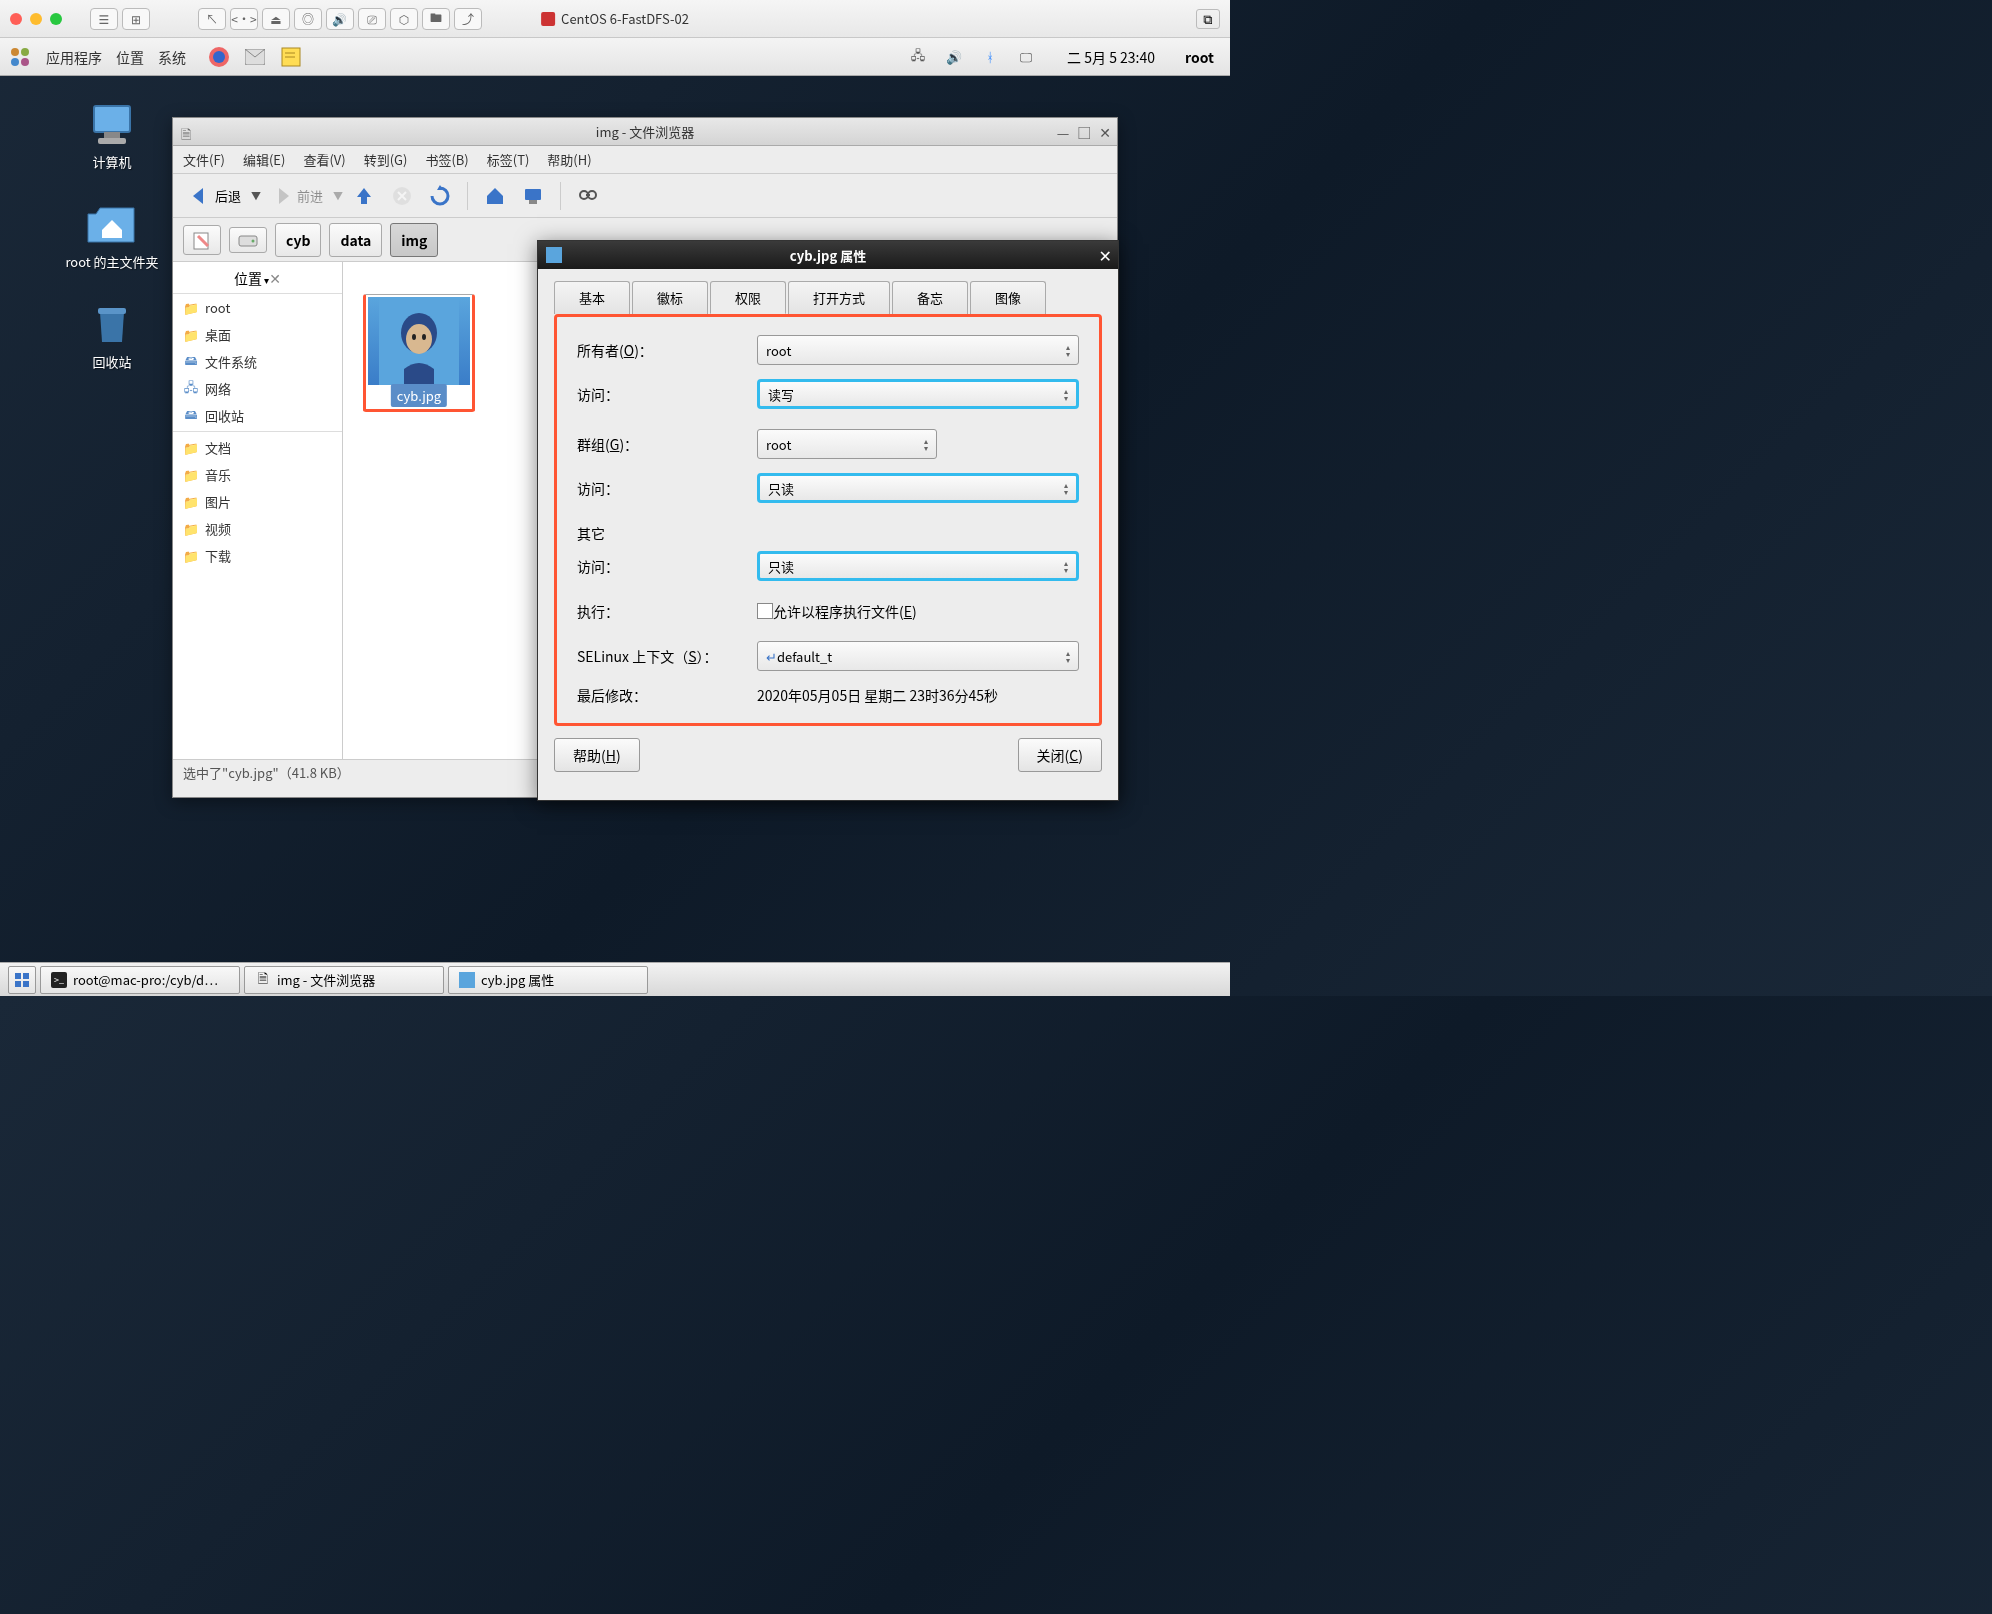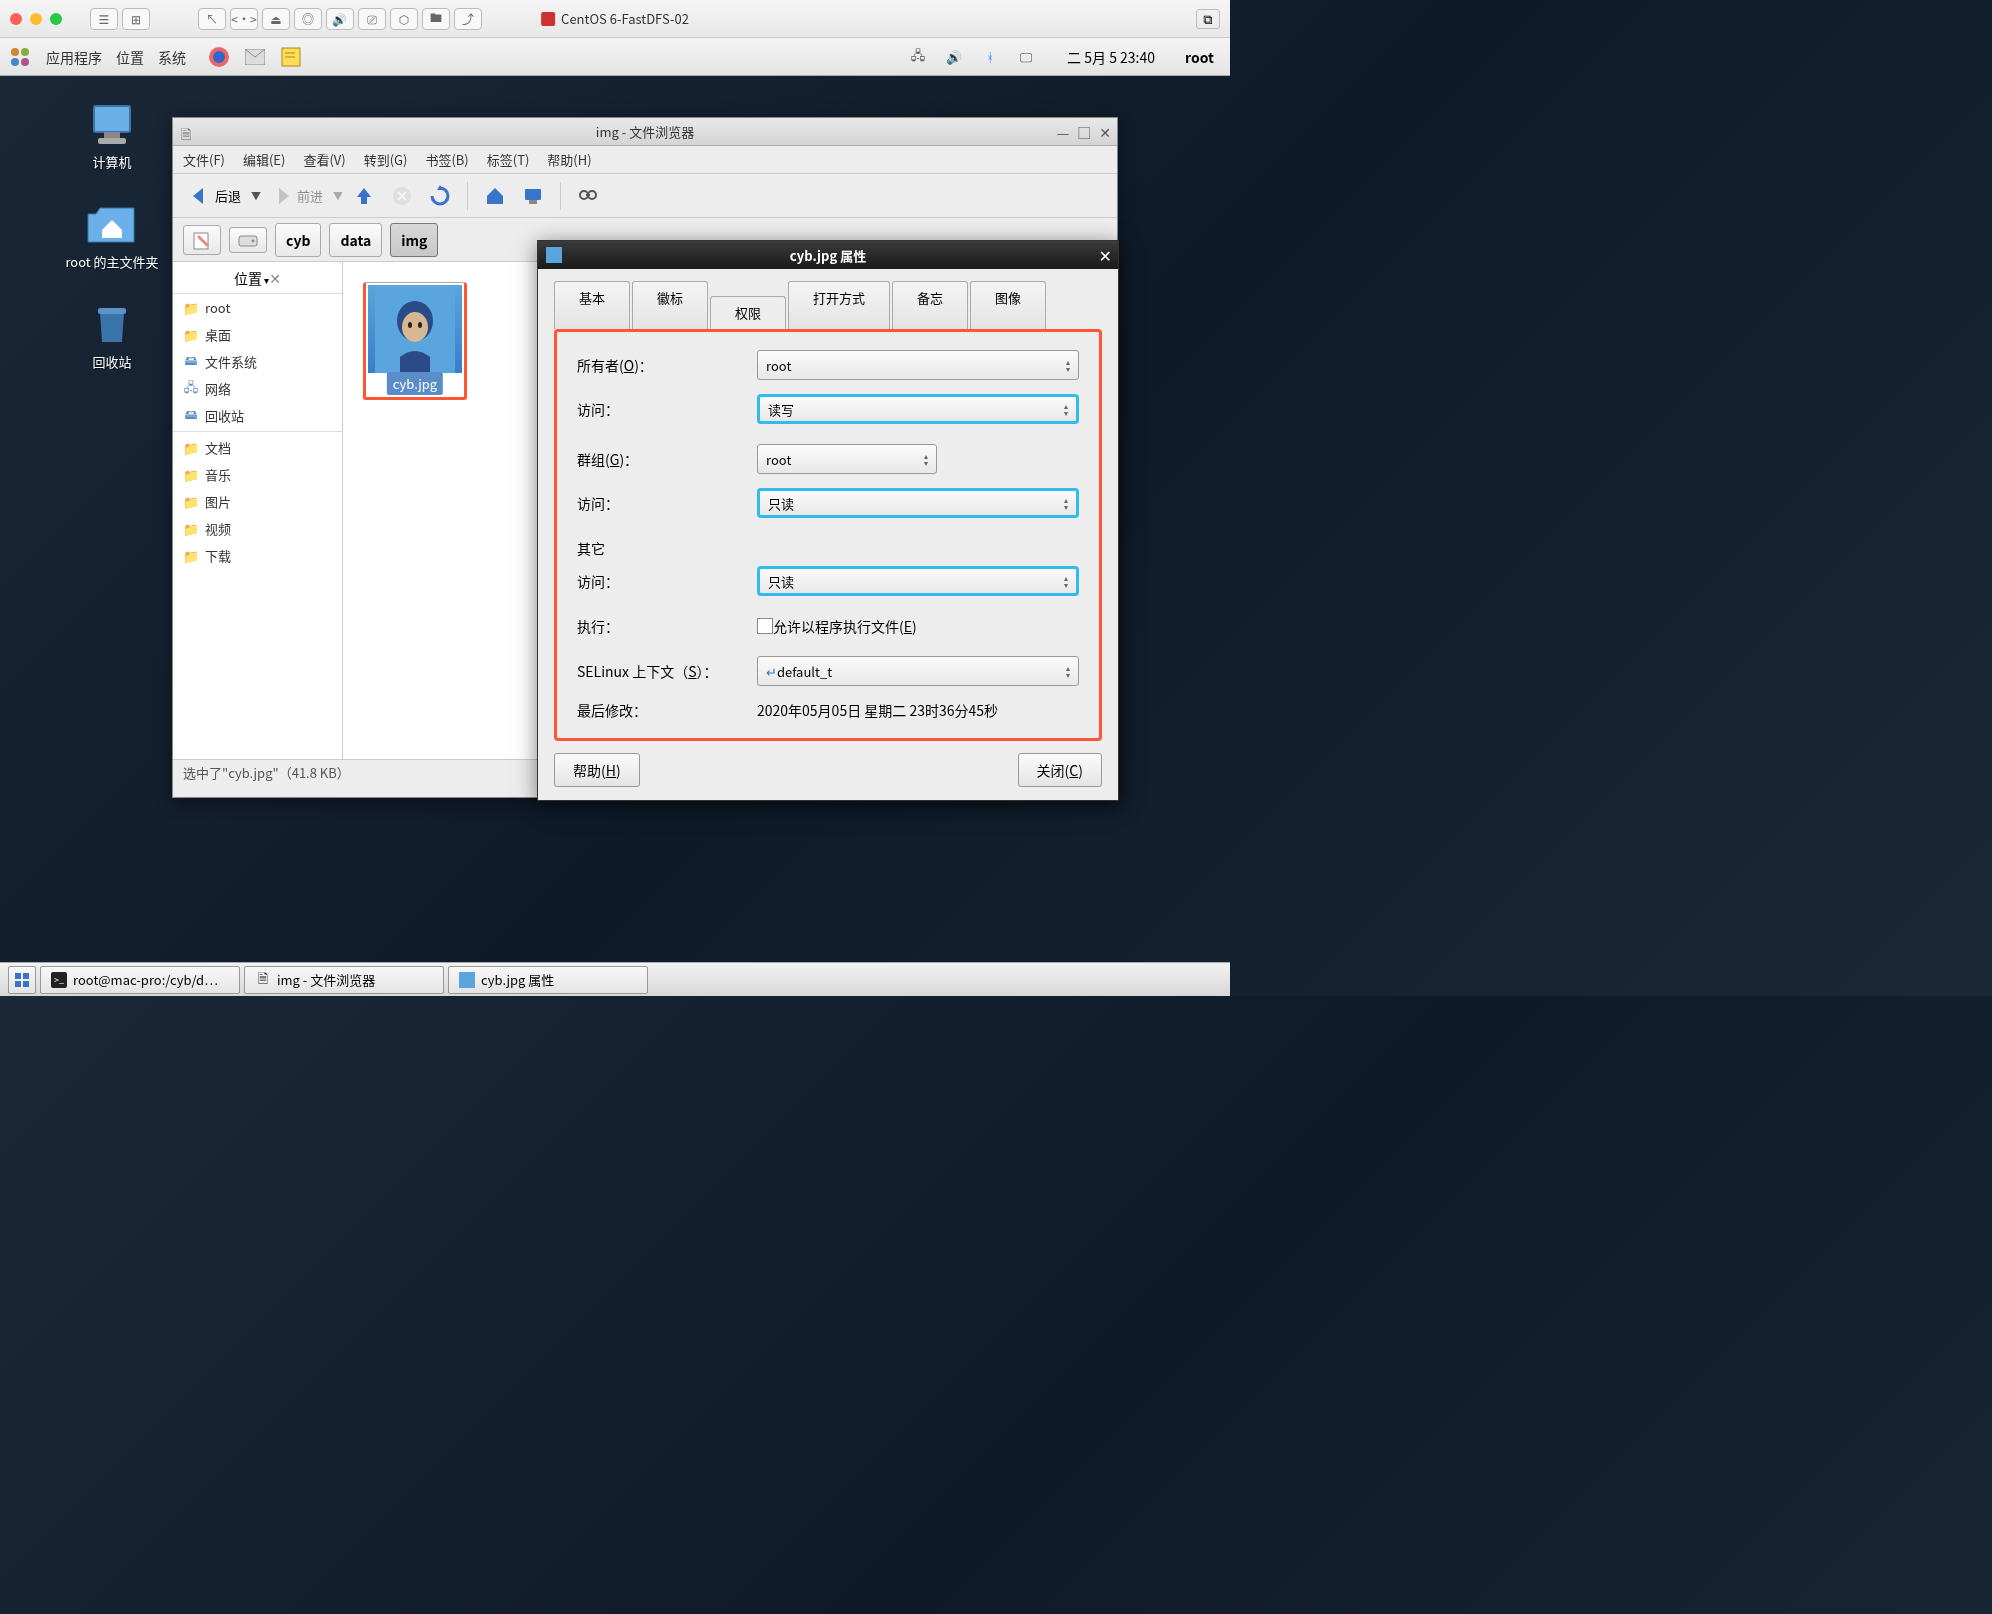--- a/index.html
+++ b/index.html
@@ -49,34 +49,34 @@
 .fb-pathbtn { padding: 6px 10px; border: 1px solid #aaa; background: linear-gradient(#fbfbfb, #e8e8e8); border-radius: 3px; font-size: 14px; }
 .fb-pathbtn.active { border: 1px solid #777; background: linear-gradient(#d8d8d8, #c8c8c8); }
 .fb-body { display: flex; height: 497px; }
 .fb-sidebar { width: 170px; background: #fff; border-right: 1px solid #ccc; }
 .fb-sidebar-header { height: 32px; display: flex; align-items: center; justify-content: center; padding: 0 8px; border-bottom: 1px solid #ddd; font-size: 14px; }
 .fb-sb-item { padding: 4px 10px; display: flex; align-items: center; gap: 6px; font-size: 13px; color: #333; cursor: pointer; }
 .fb-sb-icon { width: 16px; height: 16px; display: flex; align-items: center; justify-content: center; color: #5a8dc8; }
 .fb-sb-sep { height: 1px; background: #ddd; margin: 2px 0; }
 .fb-content { flex: 1; background: #fff; padding: 20px; display: flex; align-items: flex-start; }
 .file-item { width: 100px; text-align: center; cursor: pointer; }
-.file-thumb { width: 104px; height: 118px; margin: 0 auto; border: 3px solid #ff5533; border-top: 1px solid #aaa; border-radius: 3px; position: relative; }
+.file-thumb { width: 112px; height: 118px; margin: 12px auto; border: 3px solid #ff5533; border-top: 1px solid #aaa; border-radius: 3px; position: relative; }
 .file-thumb-inner { position: absolute; top: 2px; left: 2px; right: 2px; bottom: 24px; background: linear-gradient(180deg, #5aa5dd 0%, #3a7dc8 100%); display: flex; align-items: center; justify-content: center; overflow: hidden; }
 .file-label { position: absolute; bottom: 2px; left: 50%; transform: translateX(-50%); background: #5a8dc8; color: #fff; padding: 2px 6px; font-size: 13px; border-radius: 2px; }
 .fb-status { height: 26px; border-top: 1px solid #ccc; display: flex; align-items: center; padding: 0 10px; font-size: 13px; color: #555; }
 
 
 .propdialog { position: absolute; left: 537px; top: 240px; width: 582px; height: 561px; background: #ededed; border: 1px solid #333; box-shadow: 0 4px 20px rgba(0,0,0,0.5); }
 .pd-titlebar { height: 28px; background: linear-gradient(#3a3a3a, #1a1a1a); color: #fff; display: flex; align-items: center; padding: 0 8px; position: relative; }
 .pd-titleicon { width: 16px; height: 16px; margin-right: 8px; }
 .pd-title { position: absolute; left: 50%; transform: translateX(-50%); font-size: 13px; font-weight: bold; }
 .pd-close { position: absolute; right: 6px; color: #fff; cursor: pointer; font-size: 16px; }
 .pd-tabs { display: flex; padding: 12px 16px 0; gap: 2px; }
 .pd-tab { padding: 6px 24px; border: 1px solid #aaa; border-bottom: none; background: linear-gradient(#f4f4f4, #e4e4e4); font-size: 13px; border-radius: 3px 3px 0 0; cursor: pointer; }
-.pd-tab.active { background: #ededed; border-bottom: 1px solid #ededed; position: relative; z-index: 2; margin-top: 15px; }
+.pd-tab.active { background: #ededed; border-bottom: 1px solid #ededed; position: relative; z-index: 2; }
 .pd-body { margin: 0 16px 12px; border: 3px solid #ff5533; border-radius: 4px; padding: 18px 20px; background: #ededed; }
 .pd-row { display: flex; align-items: center; margin-bottom: 14px; }
 .pd-label { width: 180px; font-size: 14px; }
 .pd-field { flex: 1; }
 .pd-select { width: 100%; height: 30px; border: 1px solid #999; background: linear-gradient(#fbfbfb, #e8e8e8); padding: 0 8px; font-size: 13px; border-radius: 3px; display: flex; align-items: center; justify-content: space-between; }
 .pd-select.highlight { border: 3px solid #33bbee; border-radius: 4px; }
 .pd-select.short { width: 180px; }
 .pd-spinner { display: flex; flex-direction: column; font-size: 8px; color: #666; line-height: 7px; }
 .pd-checkbox-row { display: flex; align-items: center; font-size: 14px; }
 .pd-checkbox { width: 16px; height: 16px; border: 1px solid #888; background: #fff; }

